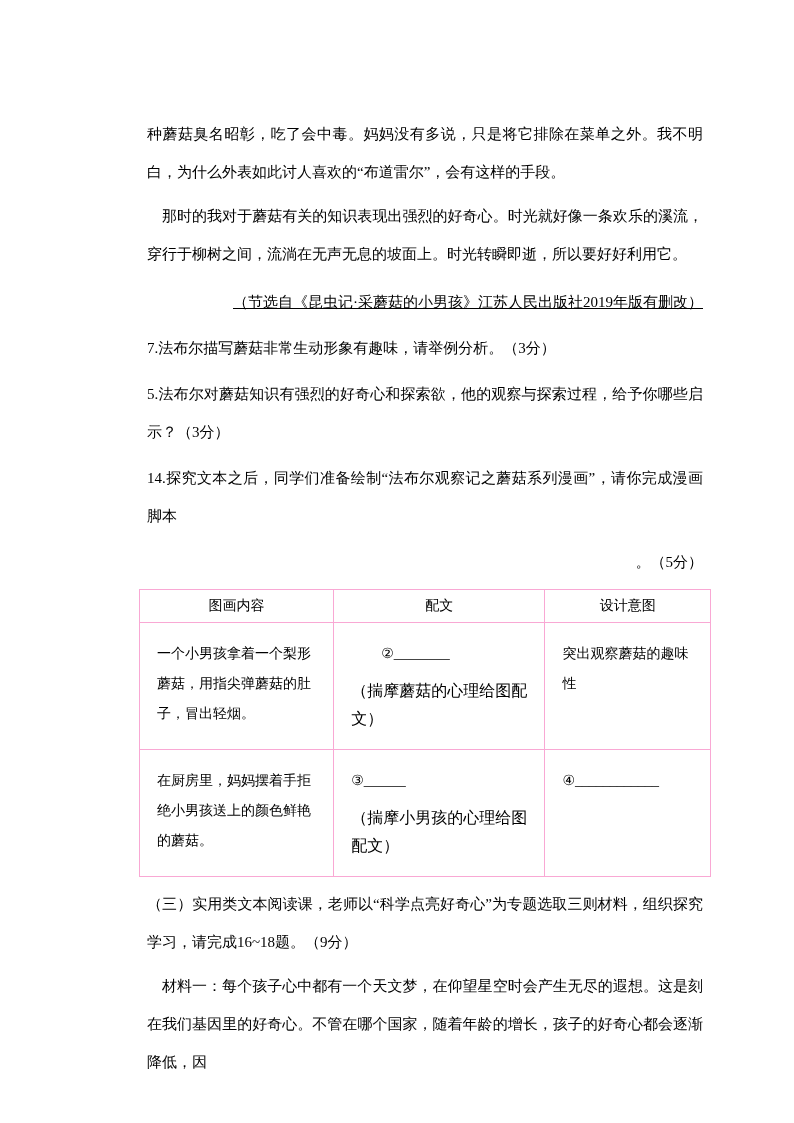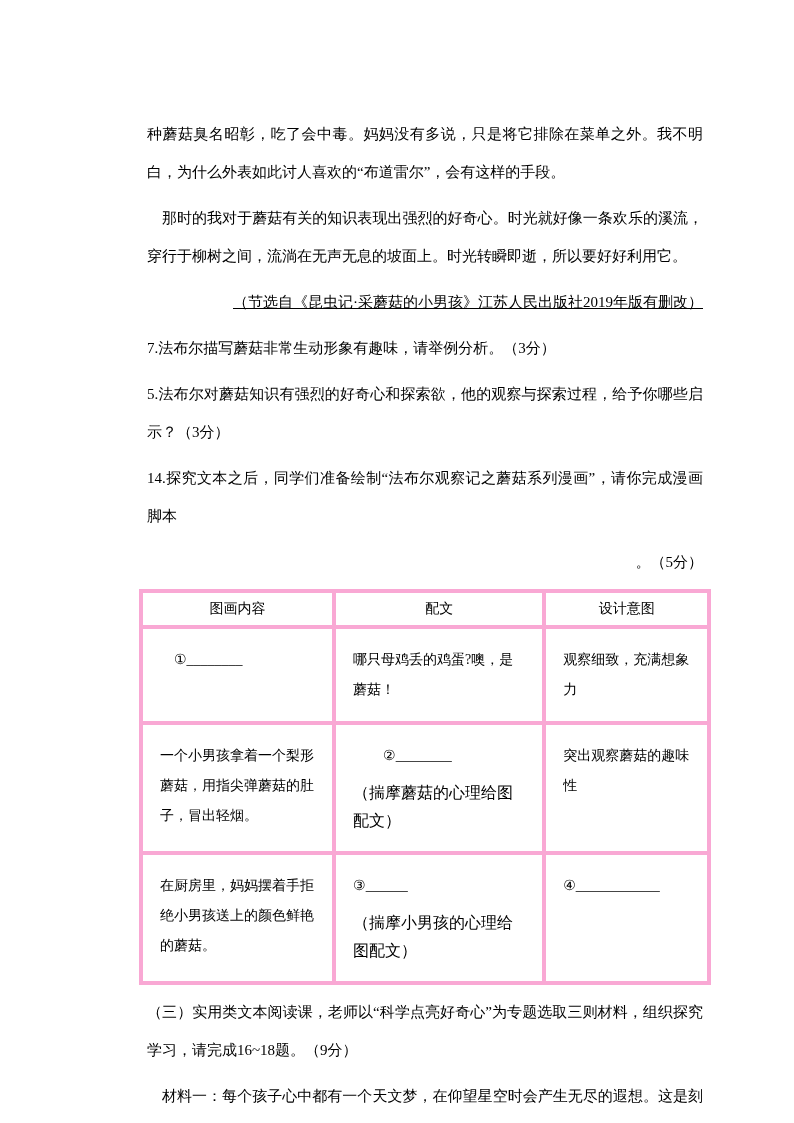--- a/index.html
+++ b/index.html
@@ -16,33 +16,33 @@
     background: #ffffff;
     padding: 83px 107px 0 115px;
     overflow: hidden;
   }
   .para {
     font-size: 15px;
     line-height: 38px;
     text-align: justify;
     word-break: break-all;
   }
-  .indent { text-indent: 1em; }
+  .indent { text-indent: 1em; font-family: Liberation Mono, monospace; }
   .center { text-align: right; }
   .attribution { text-align: right; text-decoration: underline; }
   .bold { font-weight: normal; }
 
   table.script-table {
     width: 100%;
     border-collapse: collapse;
     table-layout: fixed;
     margin: 7px 0 6px 0;
   }
   .script-table th, .script-table td {
-    border: 4px solid #f9a8d4;
+    border: 1px solid #f9a8d4;
     vertical-align: top;
     font-size: 14px;
   }
   .script-table th {
     font-weight: normal;
     text-align: center;
     line-height: 20px;
     padding: 6px 4px;
   }
   .script-table td {
@@ -86,31 +86,20 @@
       <col class="col-intent">
     </colgroup>
     <thead>
       <tr>
         <th>图画内容</th>
         <th>配文</th>
         <th>设计意图</th>
       </tr>
     </thead>
     <tbody>
-      <tr class="row-1">
-        <td>
-          <div class="blank-indent-1">①________</div>
-        </td>
-        <td>
-          <div>哪只母鸡丢的鸡蛋?噢，是蘑菇！</div>
-        </td>
-        <td>
-          <div>观察细致，充满想象力</div>
-        </td>
-      </tr>
       <tr class="row-2">
         <td>
           <div>一个小男孩拿着一个梨形蘑菇，用指尖弹蘑菇的肚子，冒出轻烟。</div>
         </td>
         <td>
           <div class="blank-indent-2">②________</div>
           <div class="caption-note">（揣摩蘑菇的心理给图配文）</div>
         </td>
         <td>
           <div>突出观察蘑菇的趣味性</div>

